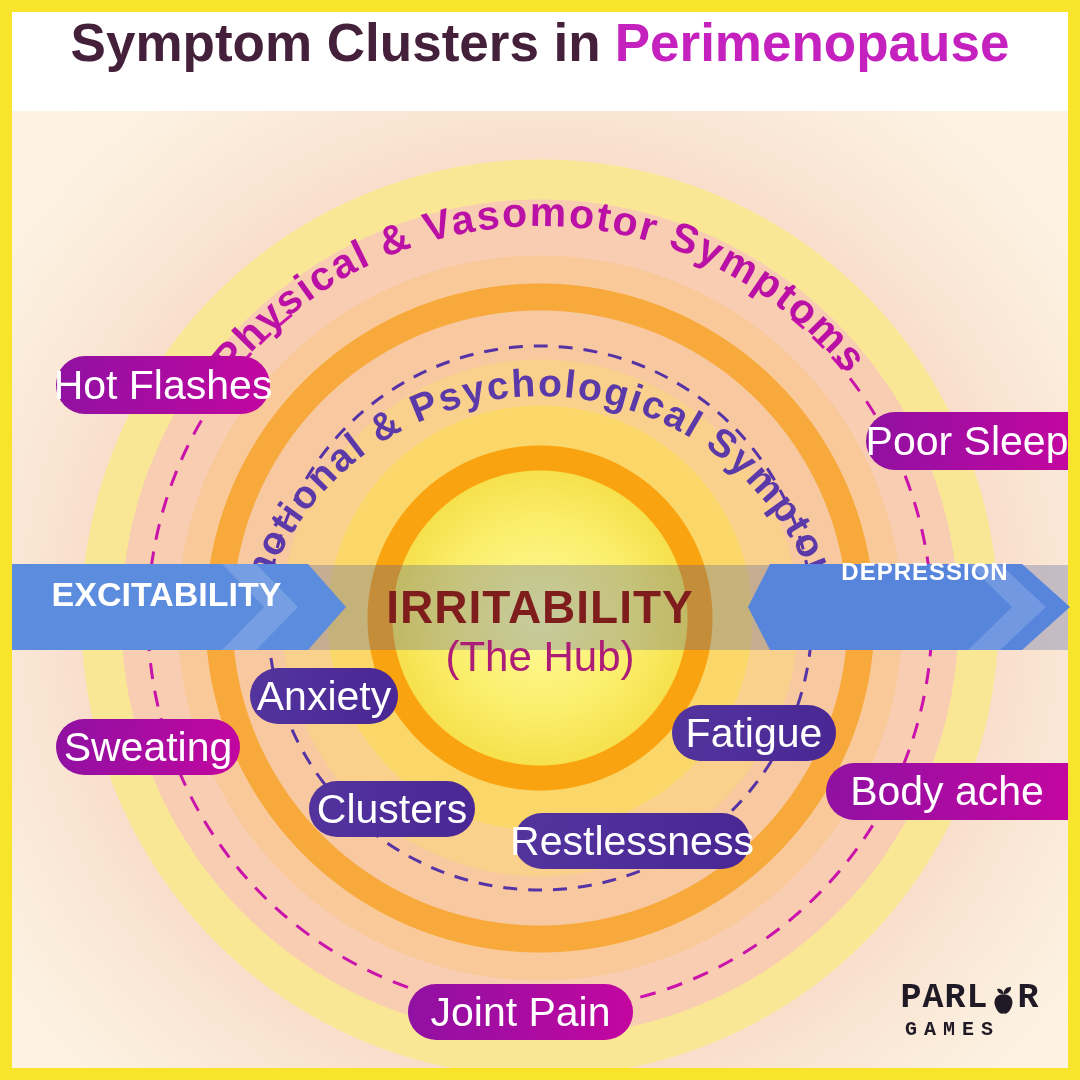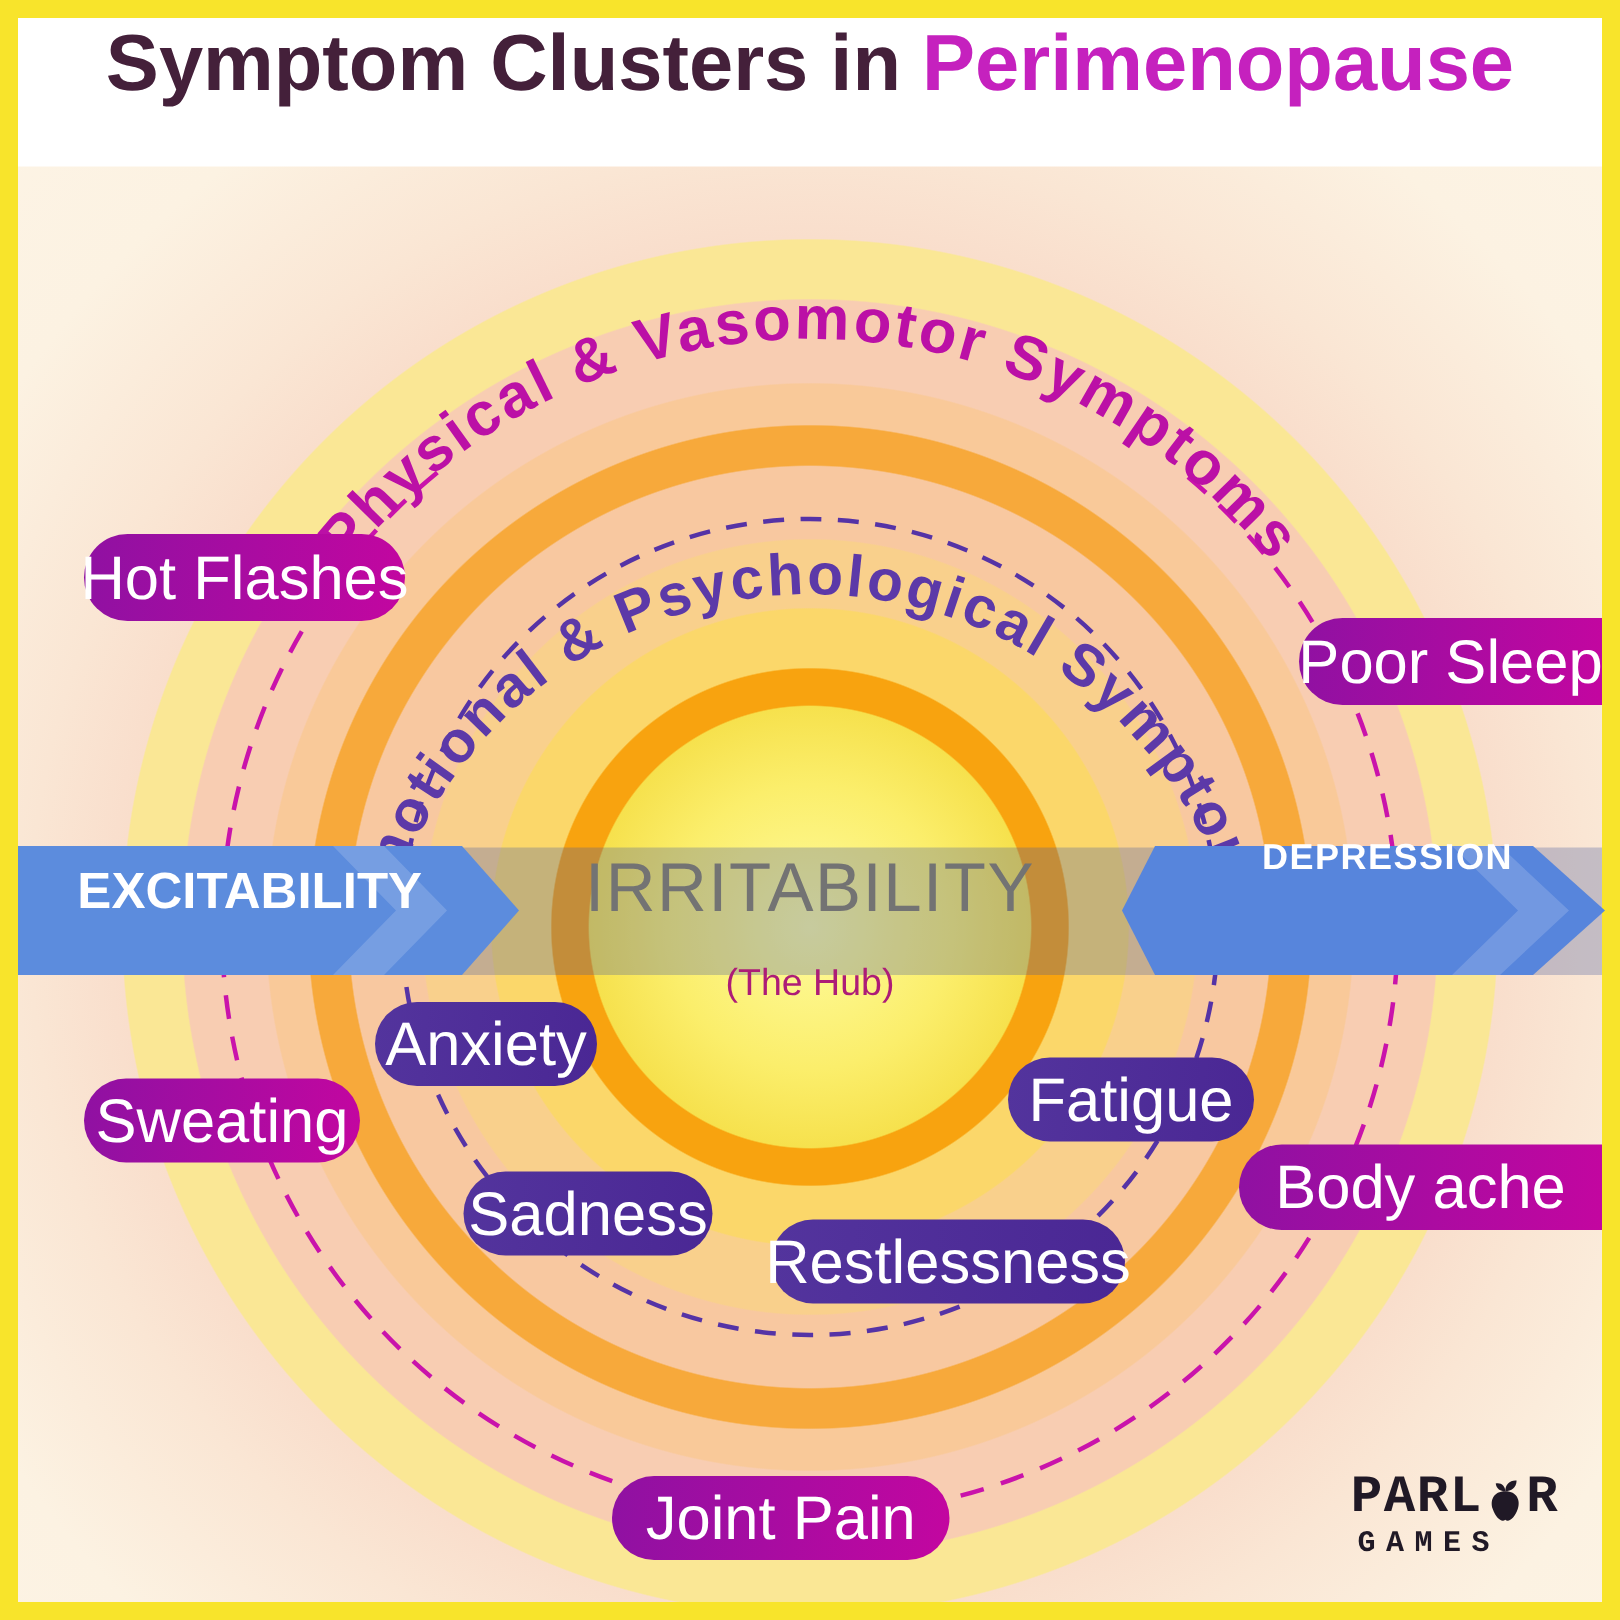--- a/index.html
+++ b/index.html
@@ -43,22 +43,22 @@
   }
   .flow-left .big{font-size:34px;font-weight:800;line-height:1.0;padding-left:13px;}
   .flow-left .small{font-size:26px;font-weight:400;line-height:1.2;}
   .flow-right{
     position:absolute;left:795px;top:558px;width:260px;text-align:center;color:#fff;
     font-size:24px;font-weight:700;letter-spacing:1px;
   }
   .hub-text{
     position:absolute;left:340px;top:568px;width:400px;text-align:center;
   }
-  .hub-text .big{font-size:46px;font-weight:400;color:#737373;letter-spacing:1px;line-height:1.0;}
-  .hub-text .small{font-size:25px;font-weight:400;color:#AD1C77;line-height:1.3;margin-top:25px;}
+  .hub-text .big{font-size:46px;font-weight:700;color:#7f1d1d;letter-spacing:1px;line-height:1.0;margin-top:16px;}
+  .hub-text .small{font-size:42px;font-weight:400;color:#AD1C77;line-height:1.3;}
   
   .pill{
     position:absolute;display:flex;align-items:center;justify-content:center;
     color:#FFFFFF;font-size:41px;font-weight:400;border-radius:29px;white-space:nowrap;
   }
   .pill.m{background:linear-gradient(95deg,#8F11A2 0%,#C306A0 100%);}
   .pill.v{background:linear-gradient(95deg,#53349D 0%,#4A2794 100%);}
   .p0{left:56px;top:356px;width:214px;height:58px;}
   .p1{left:866px;top:412px;width:202px;height:58px;border-radius:29px 0 0 29px;}
   .p2{left:250px;top:668px;width:148px;height:56px;}
@@ -116,21 +116,21 @@
   <div class="big">IRRITABILITY</div>
   <div class="small">(The Hub)</div>
 </div>
 
 <div class="pill m p0">Hot Flashes</div>
 <div class="pill m p1">Poor Sleep</div>
 <div class="pill v p2">Anxiety</div>
 <div class="pill m p3">Sweating</div>
 <div class="pill v p4">Fatigue</div>
 <div class="pill m p5">Body ache</div>
-<div class="pill v p6">Sadness</div>
+<div class="pill v p6">Clusters</div>
 <div class="pill v p7">Restlessness</div>
 <div class="pill m p8">Joint Pain</div>
 
 <div class="logo">
   <div class="logo-top">
     <span>PARL</span>
     <svg width="27" height="31" viewBox="0 0 34 38">
       <path d="M17 11 C7 11 4 19 6.5 26 C9 33.5 14 37.5 17 35 C20 37.5 25 33.5 27.5 26 C30 19 27 11 17 11 Z" fill="#201926"></path>
       <path d="M17 11 C17 5 21 1.5 26.5 2 C26.5 8 22 11 17 11 Z" fill="#201926"></path>
       <path d="M17 11 C17 6.5 13.5 3.5 9 4.5 C9.5 9 13 11 17 11 Z" fill="#201926"></path>

